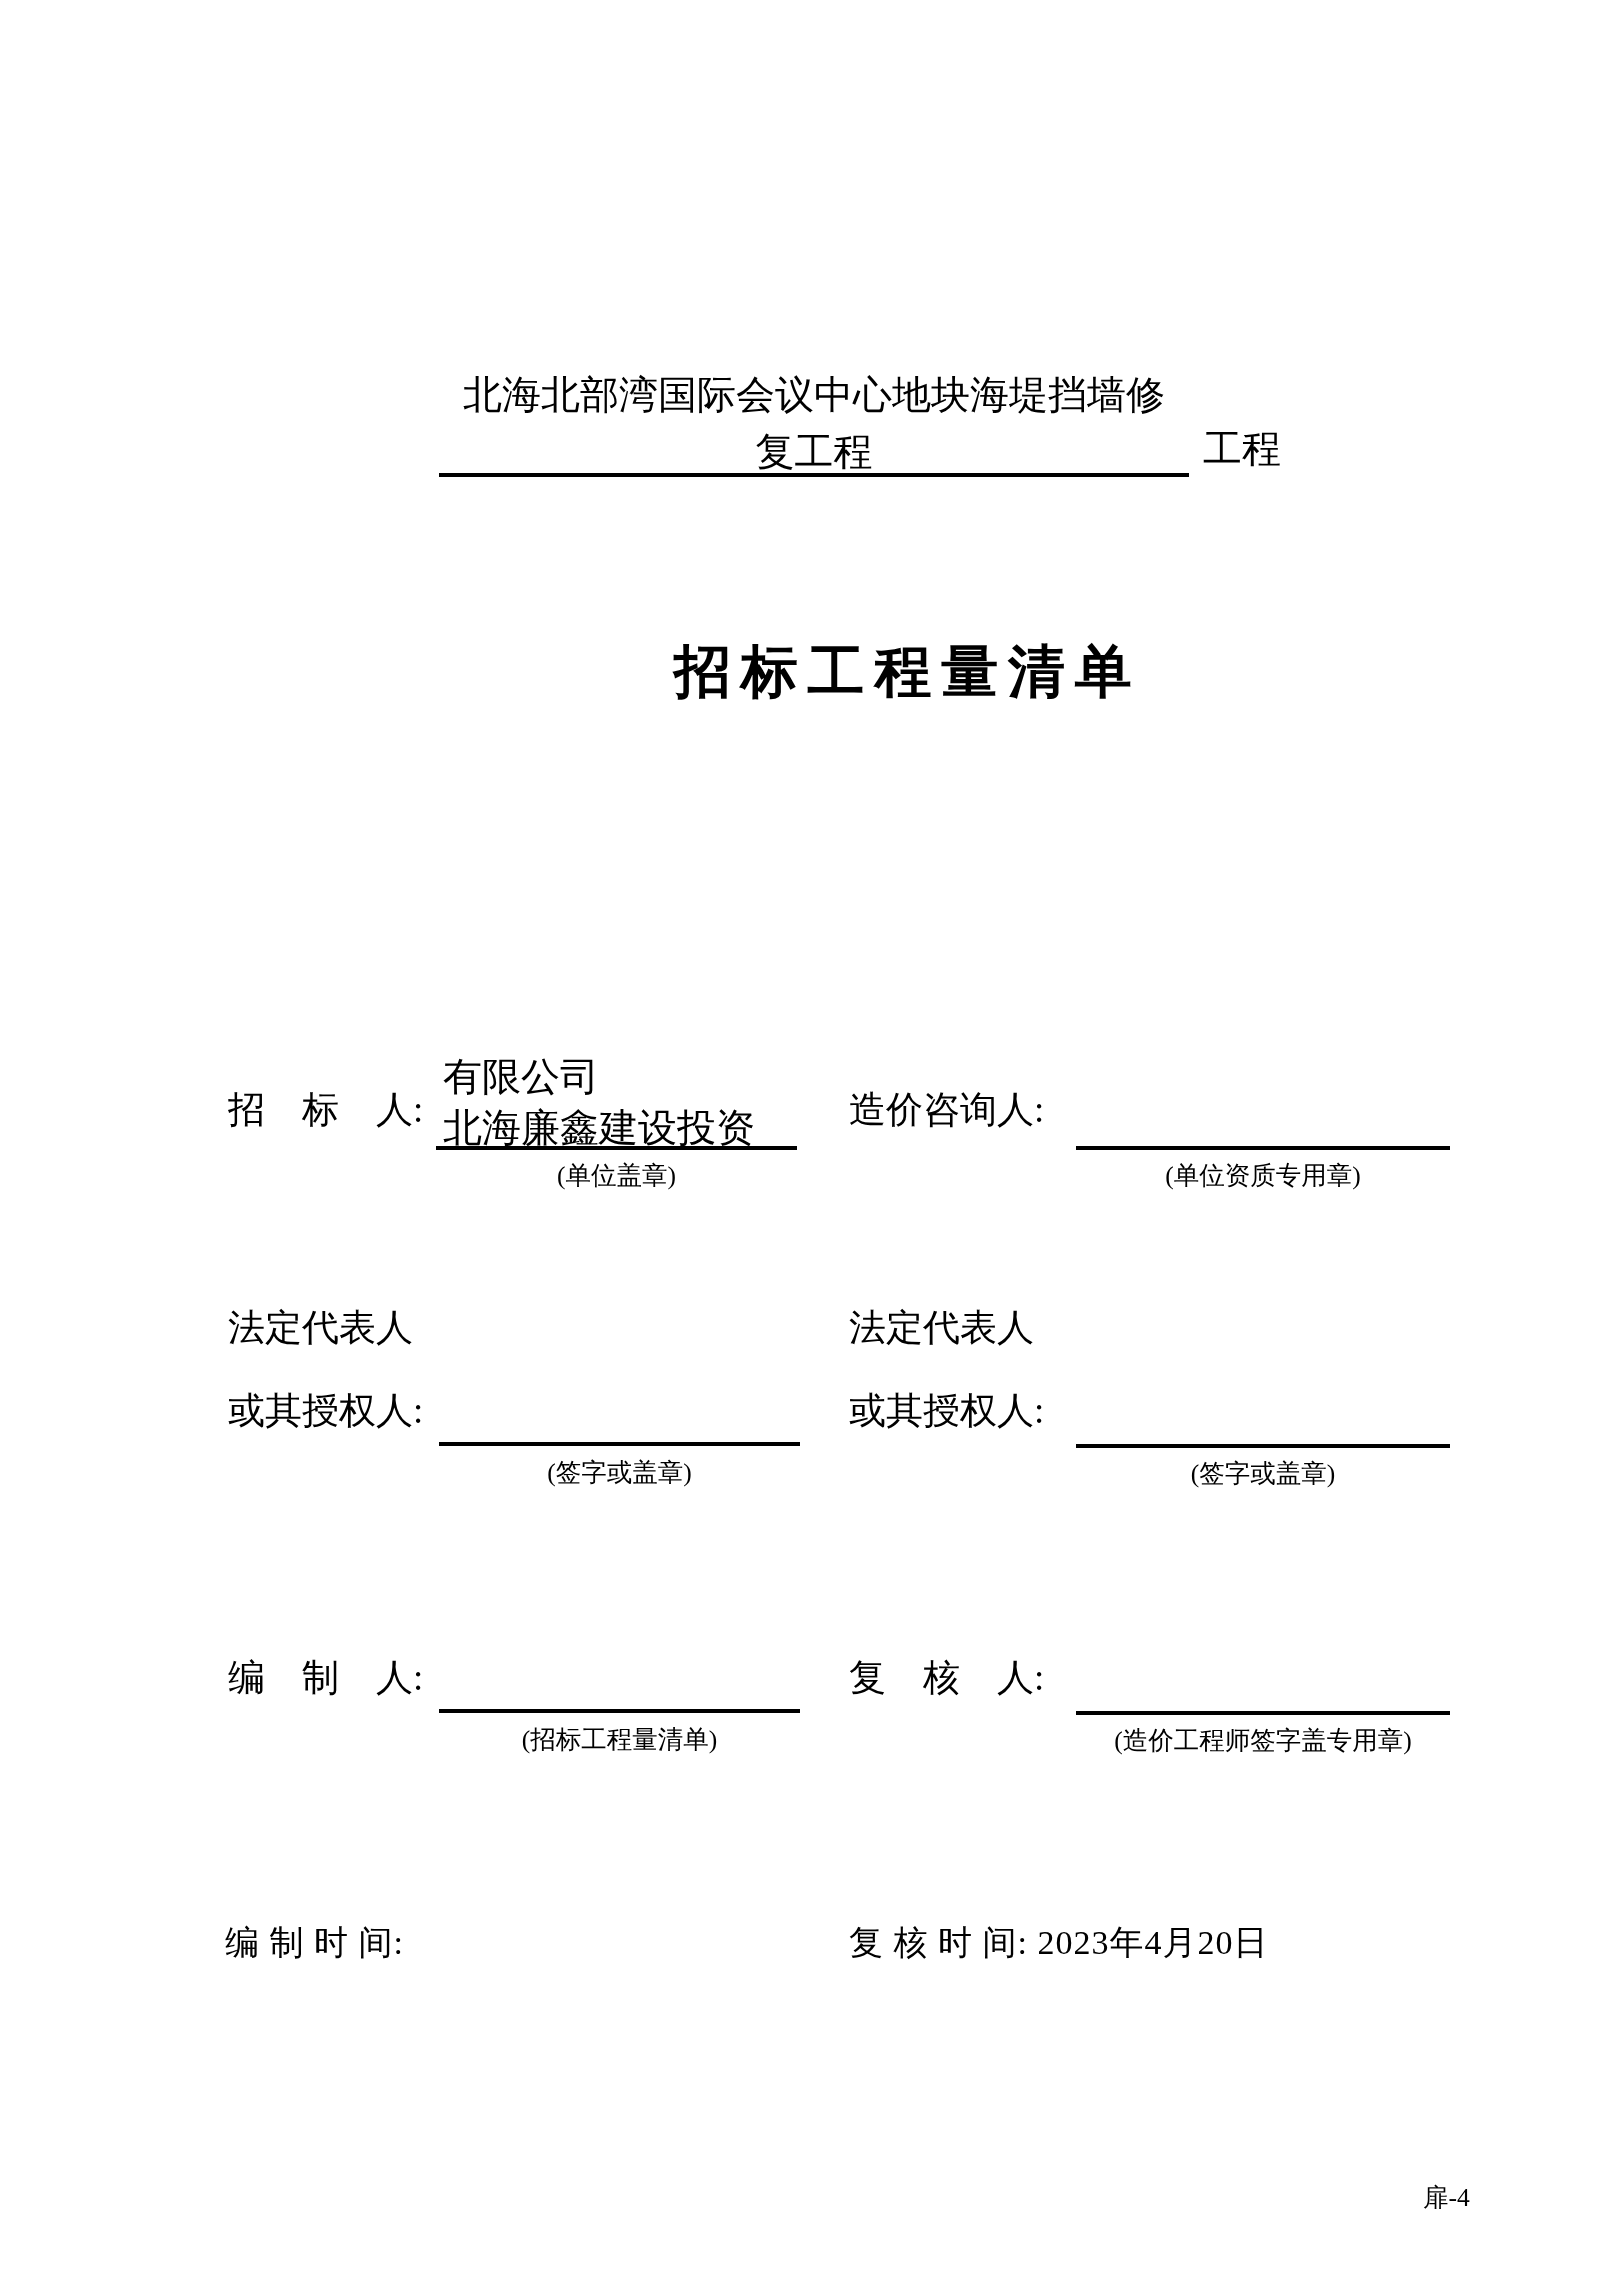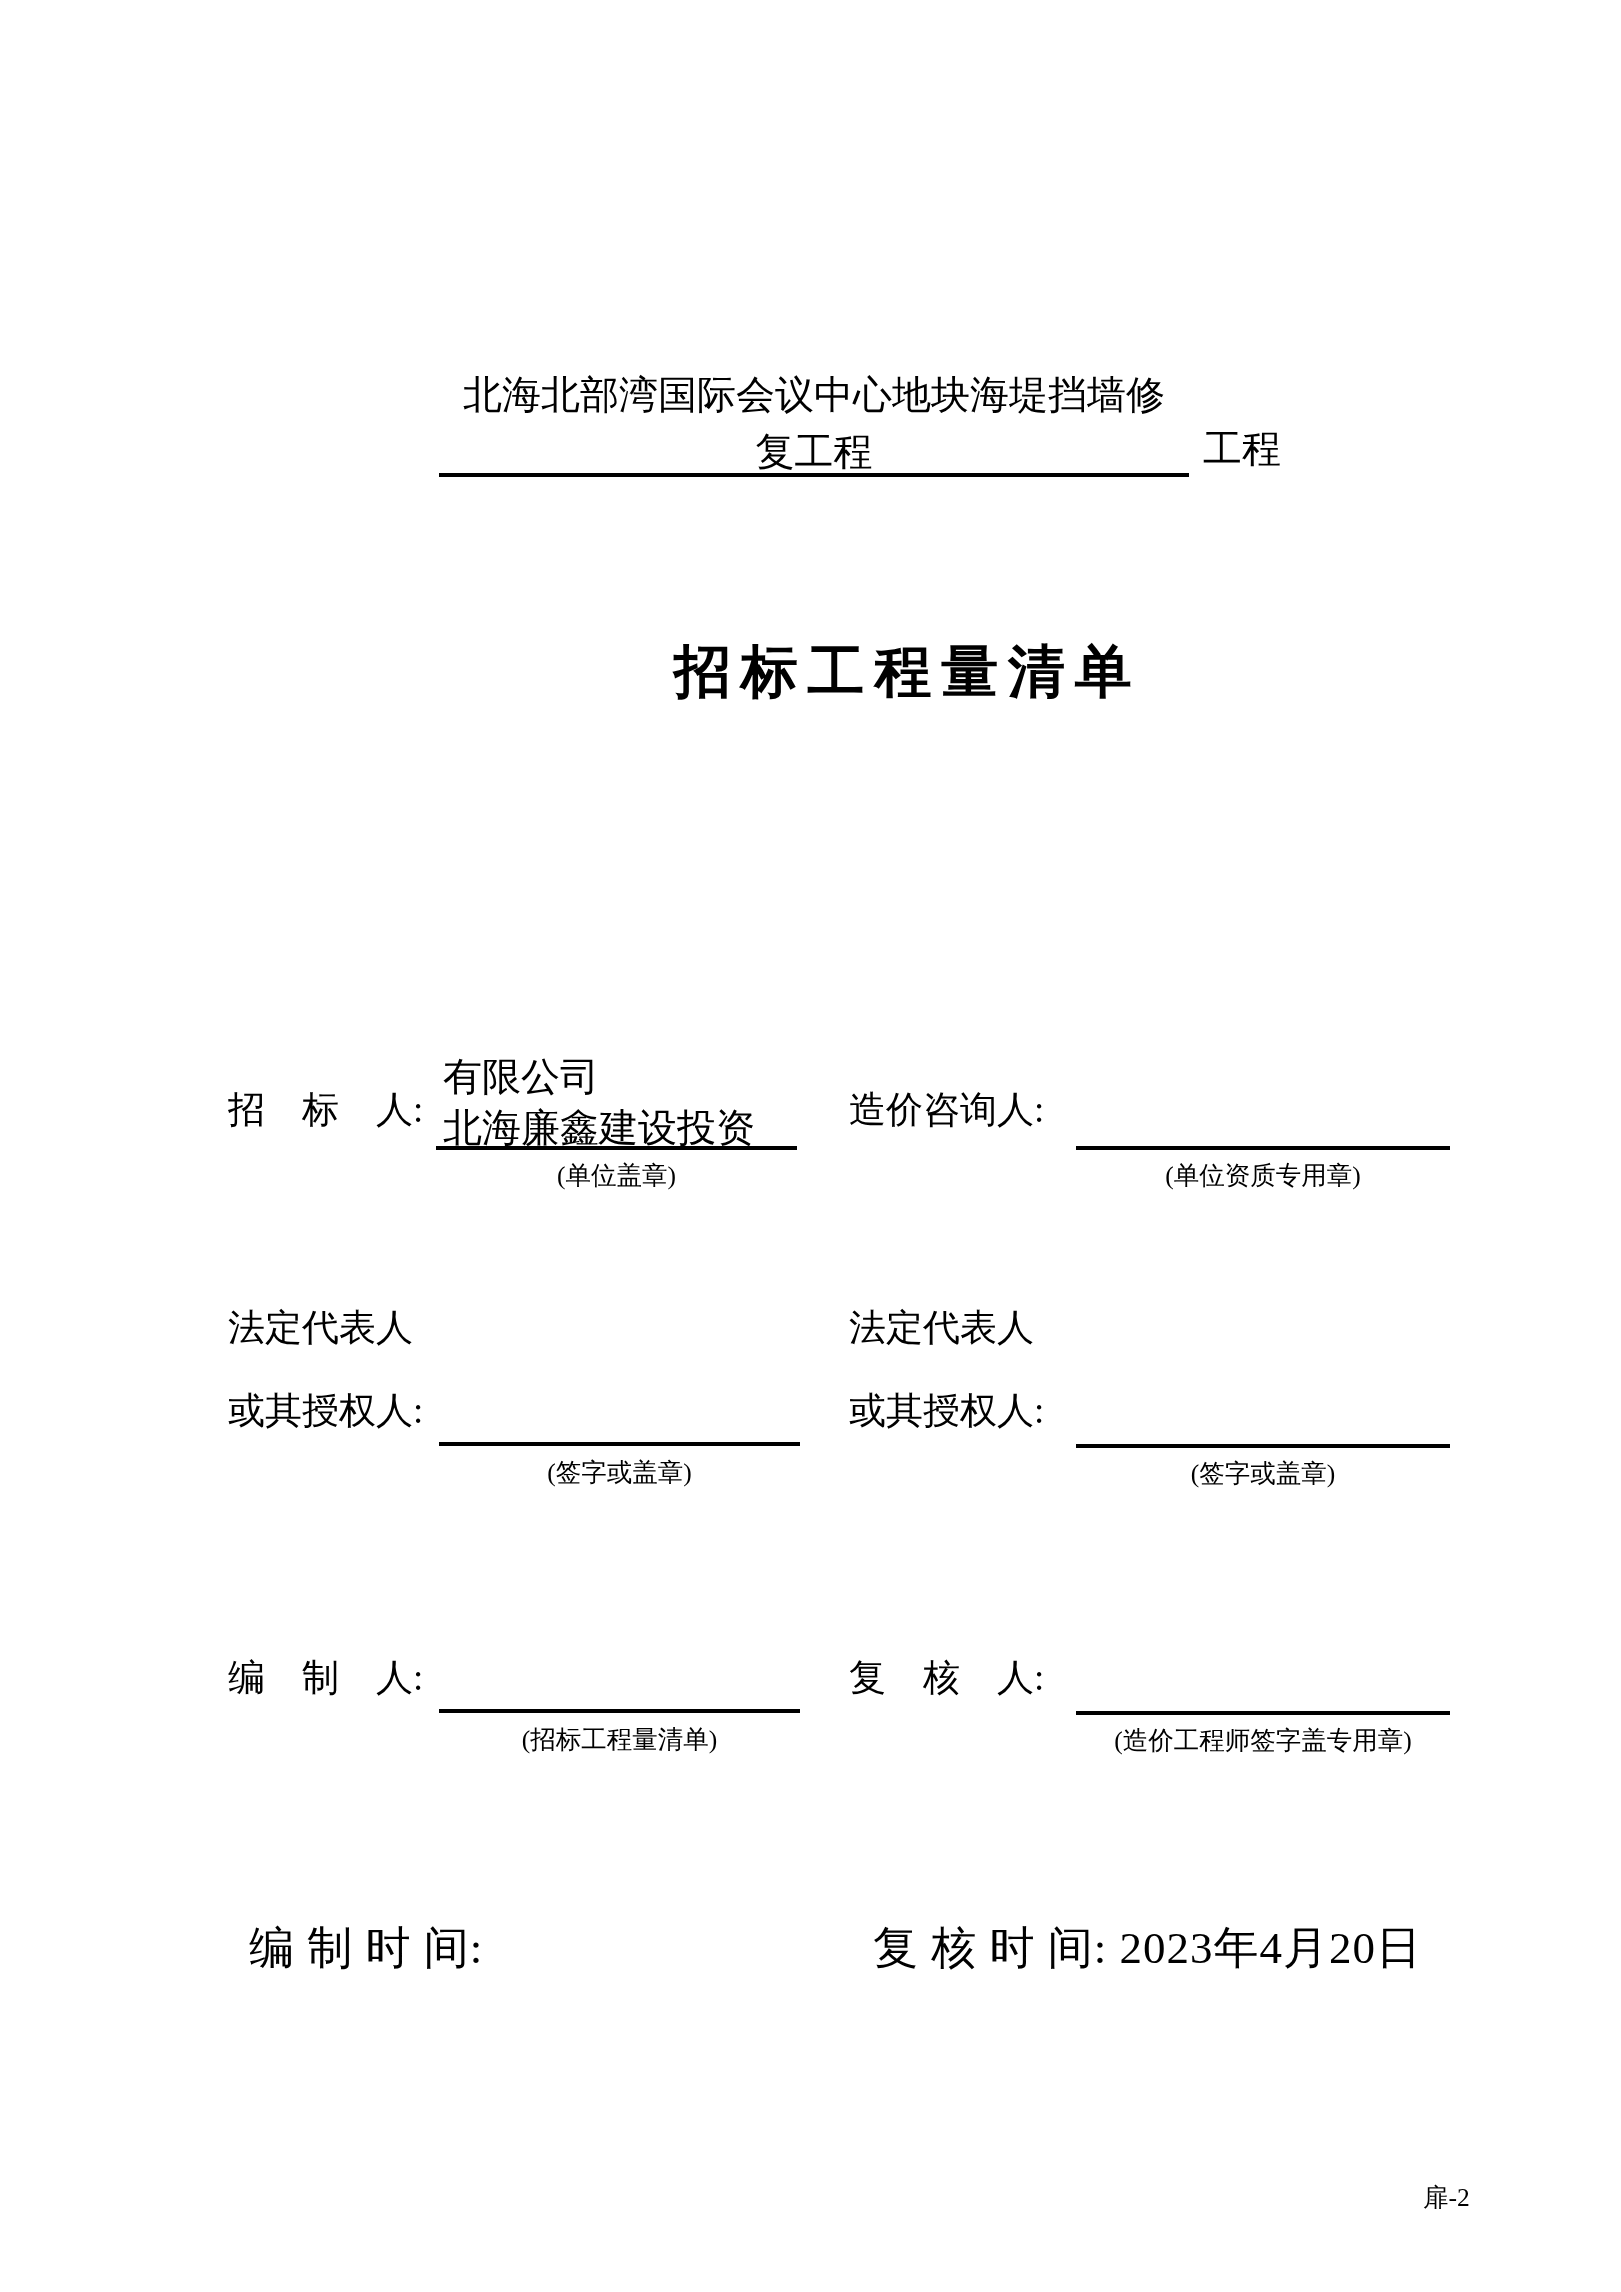--- a/index.html
+++ b/index.html
@@ -66,21 +66,21 @@
   #legal-right-caption{ left: 1076px; top: 1460px; width: 374px; }
 
   #preparer-label     { left: 228px;  top: 1658px; }
   #preparer-line      { left: 439px;  top: 1709px; width: 361px; }
   #preparer-caption   { left: 439px;  top: 1726px; width: 361px; }
 
   #reviewer-label     { left: 849px;  top: 1658px; }
   #reviewer-line      { left: 1076px; top: 1711px; width: 374px; }
   #reviewer-caption   { left: 1076px; top: 1727px; width: 374px; }
 
-  .time-row { font-size: 45px; line-height: 1.1; letter-spacing: 1px; margin-left: 24px; }
+  .time-row { font-size: 34px; line-height: 1.1; letter-spacing: 1px; }
   #prepare-time { left: 225px; top: 1924px; }
   #review-time  { left: 849px; top: 1924px; }
 
   #page-footer { left: 1423px; top: 2184px; font-size: 25.5px; line-height: 1.1; }
 </style>
 </head>
 <body>
 
 <div class="page">
 
@@ -123,16 +123,16 @@
 
   <div class="abs time-row" id="prepare-time">
     <span>编 制 时 间:</span>
     <span></span>
   </div>
   <div class="abs time-row" id="review-time">
     <span>复 核 时 间:</span>
     <span>2023年4月20日</span>
   </div>
 
-  <div class="abs" id="page-footer">扉-2</div>
+  <div class="abs" id="page-footer">扉-4</div>
 
 </div>
 
 
 </body></html>

